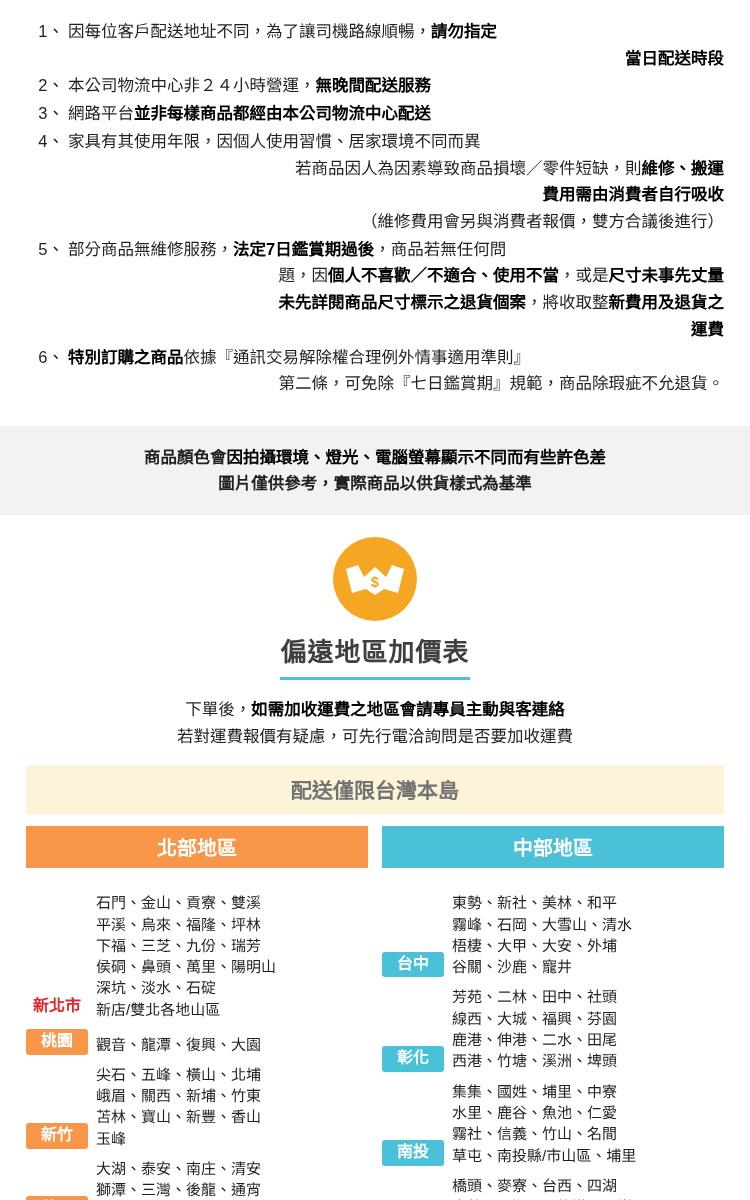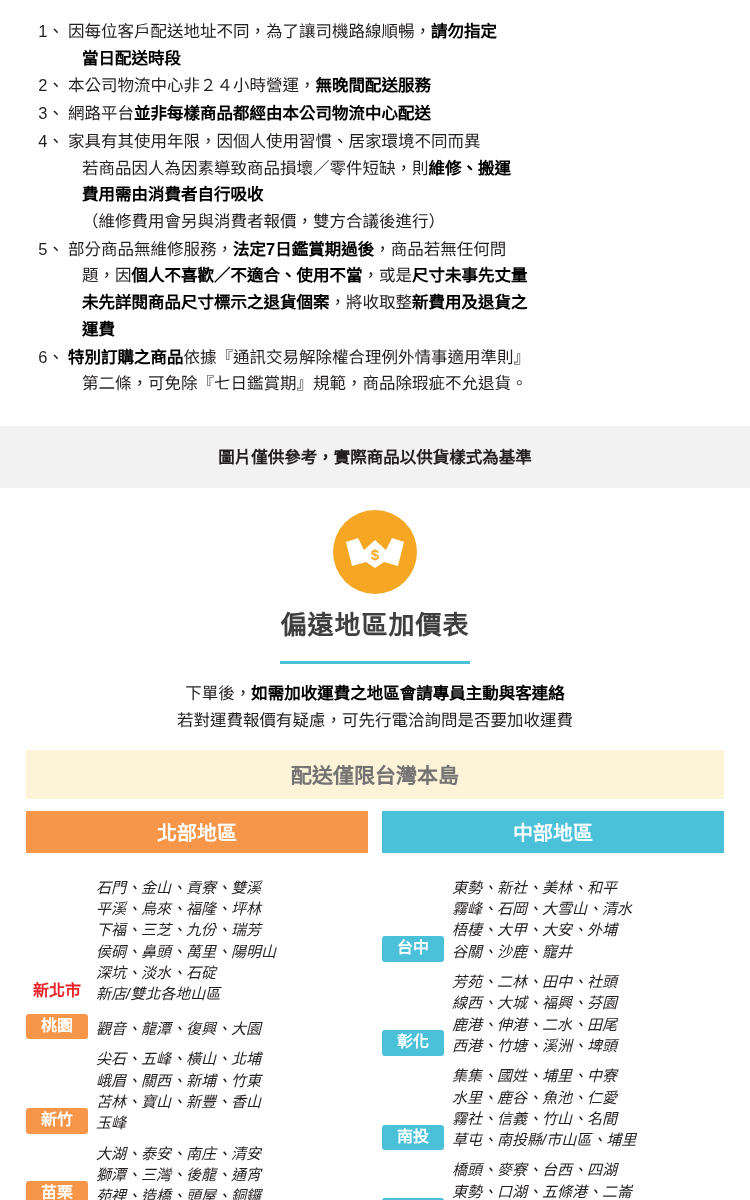--- a/index.html
+++ b/index.html
@@ -27,21 +27,21 @@
   }
   .term-num {
     width: 42px;
     flex: 0 0 42px;
     text-align: right;
     padding-right: 4px;
     white-space: nowrap;
   }
   .term-body { flex: 1 1 auto; }
   .term-line { display: block; }
-  .indent-1 { padding-left: 14px; }
+  .indent-1 { padding-left: 14px; text-align: right; }
   .hl { color: #000000; font-weight: bold; }
   .bk { color: #231f20; }
   .bold { font-weight: bold; }
 
   
   .color-notice {
     background: #f2f2f2;
     padding: 18px 10px 18px 10px;
     text-align: center;
     font-size: 16.5px;
@@ -67,21 +67,21 @@
     position: absolute;
     left: 11px; top: 26px;
     width: 62px; height: 34px;
   }
   .title-remote {
     font-size: 26px;
     font-weight: bold;
     color: #3f3f3f;
     letter-spacing: 1px;
     display: inline-block;
-    padding-bottom: 20px;
+    padding-bottom: 9px;
     border-bottom: 3px solid #4bc0d9;
     margin-bottom: 16px;
   }
   .remote-sub {
     font-size: 16.5px;
     line-height: 1.62;
     color: #231f20;
   }
   .island-bar {
     margin: 16px 26px 0 26px;
@@ -134,21 +134,20 @@
   .name-plain {
     background: transparent;
     color: #e8242a;
     font-weight: bold;
   }
   .area-list {
     flex: 1 1 auto;
     font-size: 15px;
     line-height: 1.42;
     color: #231f20;
-    font-style: italic;
   }
   .area-list span { display: block; white-space: nowrap; }
 </style>
 </head>
 <body>
 
 <div class="page">
 
   <div class="terms" id="terms-root">
       <div class="term-row">
@@ -191,20 +190,23 @@
       <div class="term-row">
         <div class="term-num">6、</div>
         <div class="term-body">
           <div class="term-line"><span class="hl">特別訂購之商品</span><span class="bk">依據『通訊交易解除權合理例外情事適用準則』</span></div>
           <div class="term-line indent-1"><span class="bk">第二條，可免除『七日鑑賞期』規範，商品除瑕疵不允退貨。</span></div>
         </div>
       </div>
     </div>
 
   <div class="color-notice">
+    <div>
+      <span class="bold">商品顏色會</span><span class="hl">因拍攝環境、燈光、電腦螢幕顯示不同而有些許色差</span>
+    </div>
     <div class="bold">圖片僅供參考，實際商品以供貨樣式為基準</div>
   </div>
 
   <div class="remote">
     <div class="coin-icon">
       <svg class="ribbon" viewBox="0 0 62 34" xmlns="http://www.w3.org/2000/svg" aria-hidden="true">
         <path d="M2 6 L14 2 L20 14 L31 4 L42 14 L48 2 L60 6 L54 30 L40 26 L31 32 L22 26 L8 30 Z" fill="#ffffff"></path>
         <text x="31" y="24" font-size="15" font-family="Liberation Sans, sans-serif" font-weight="bold" text-anchor="middle" fill="#f5a623">$</text>
       </svg>
     </div>

